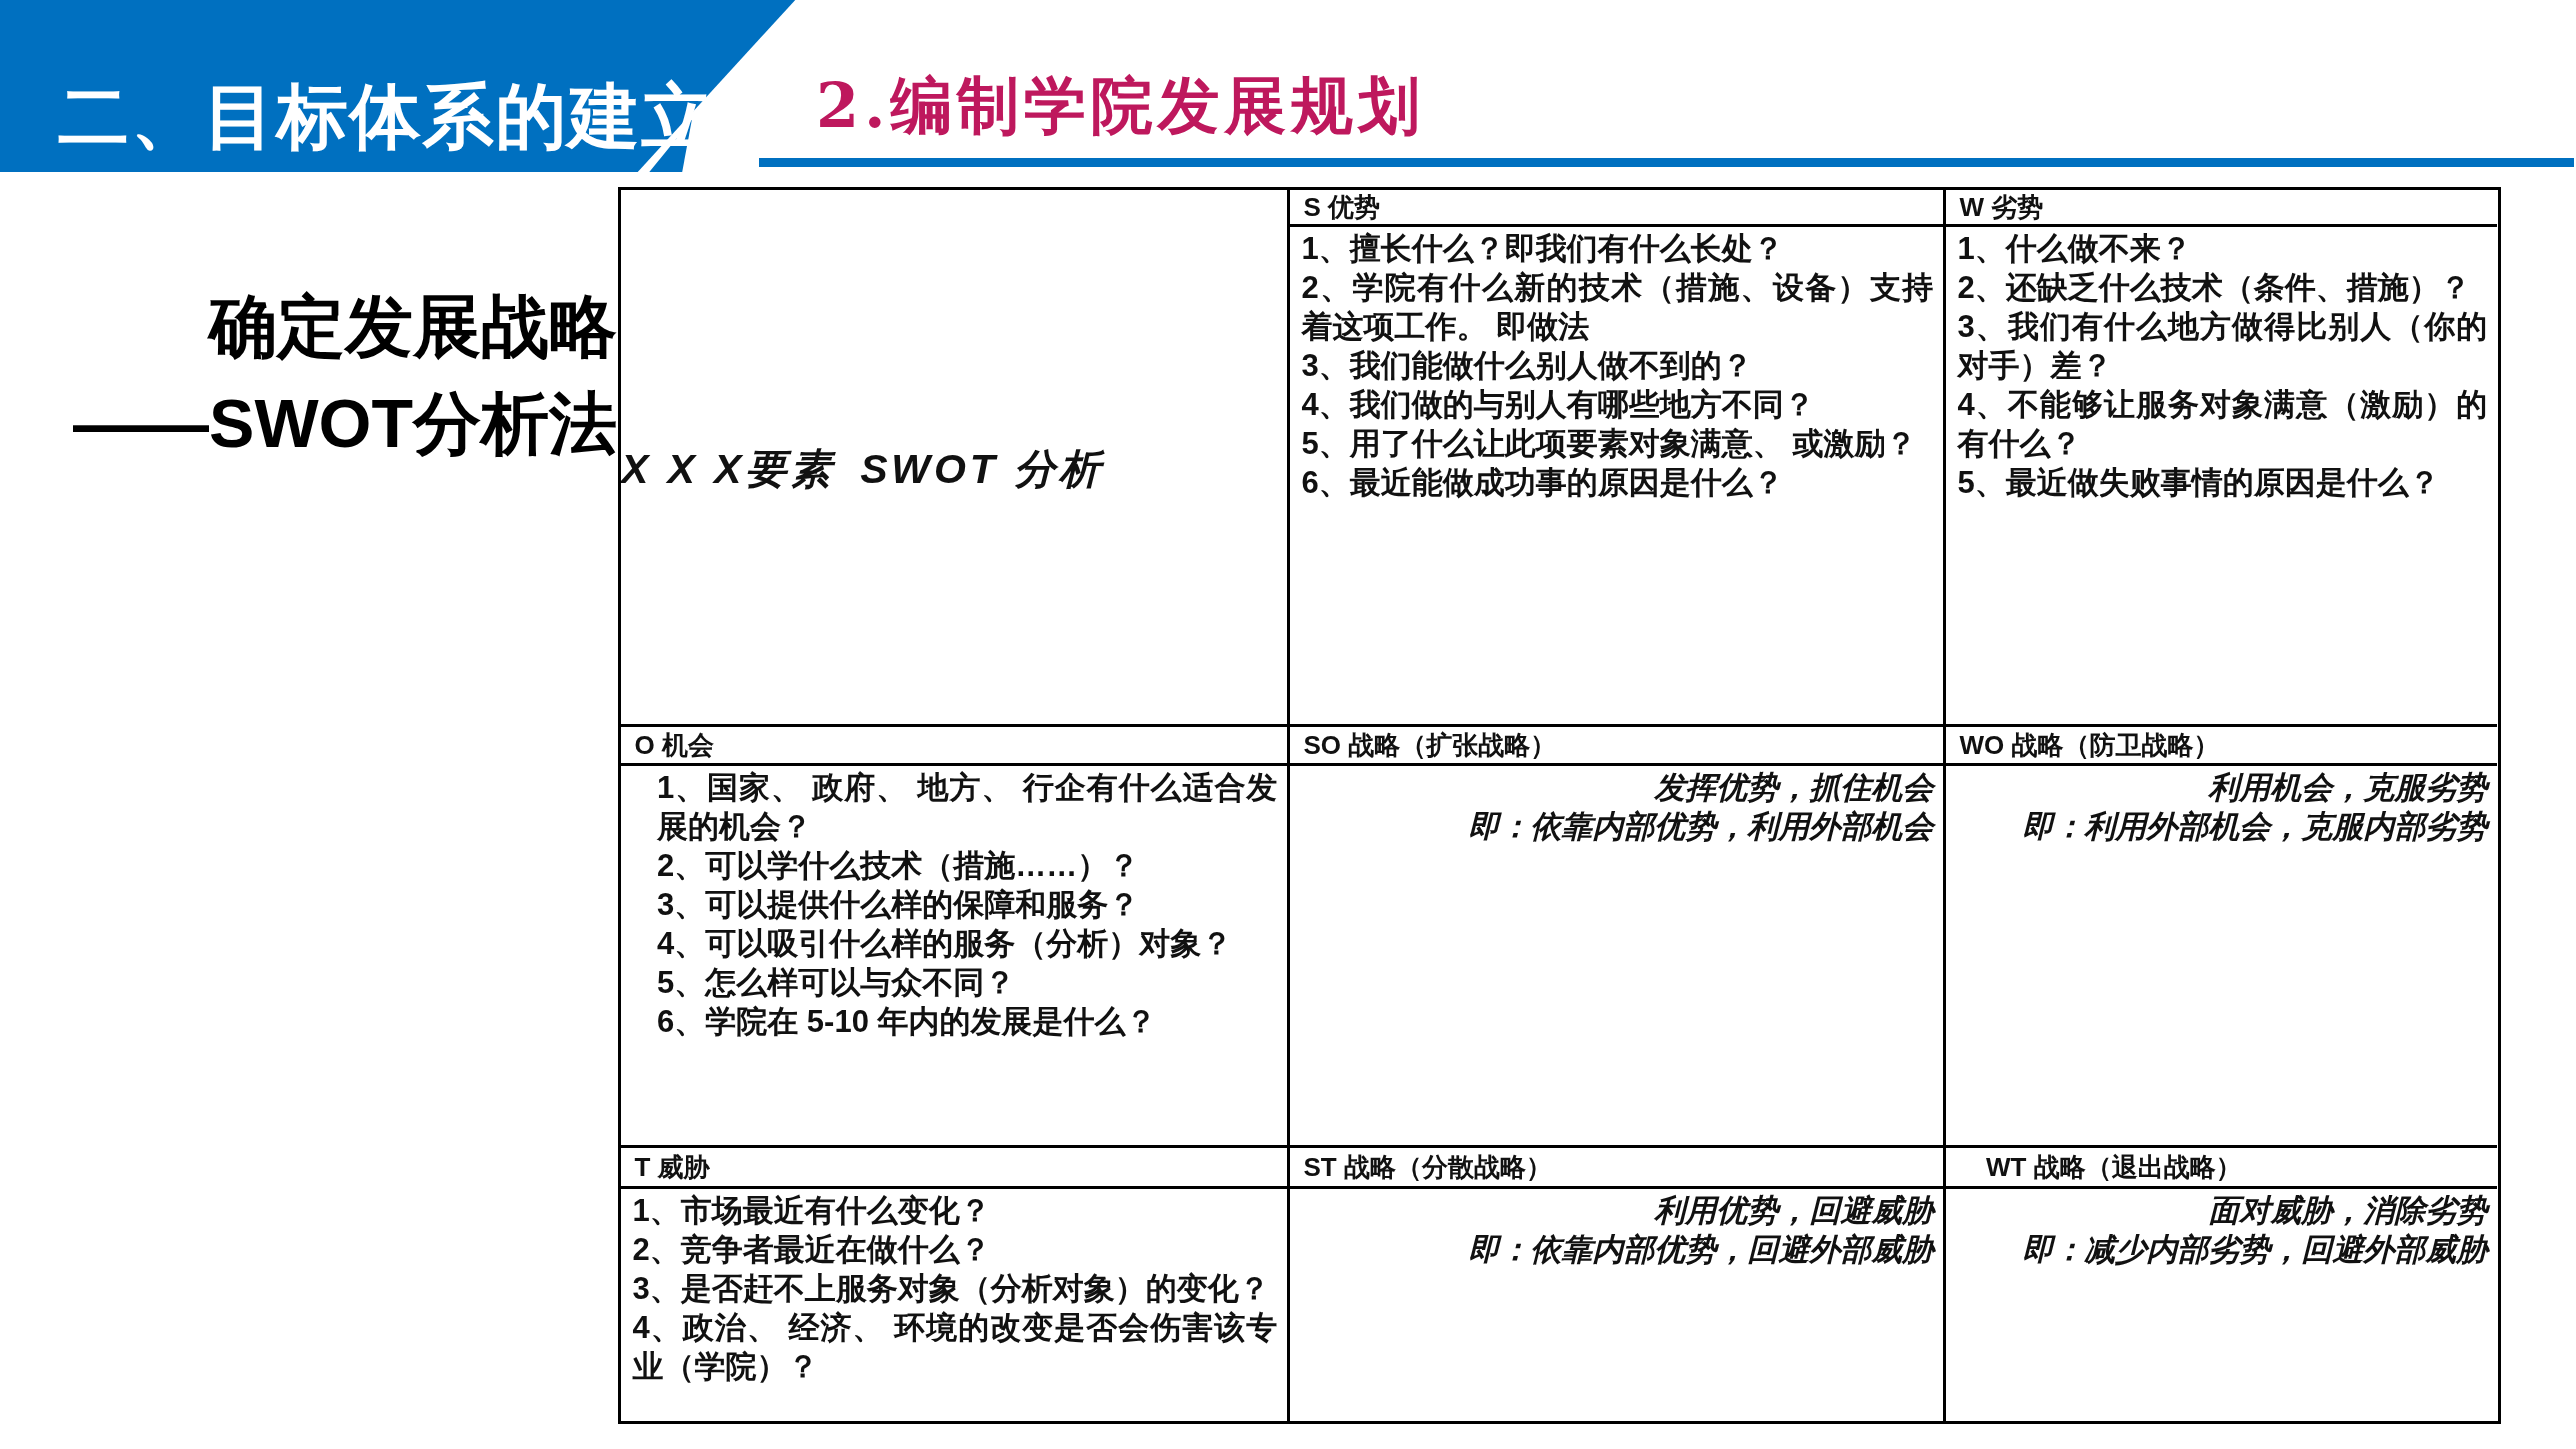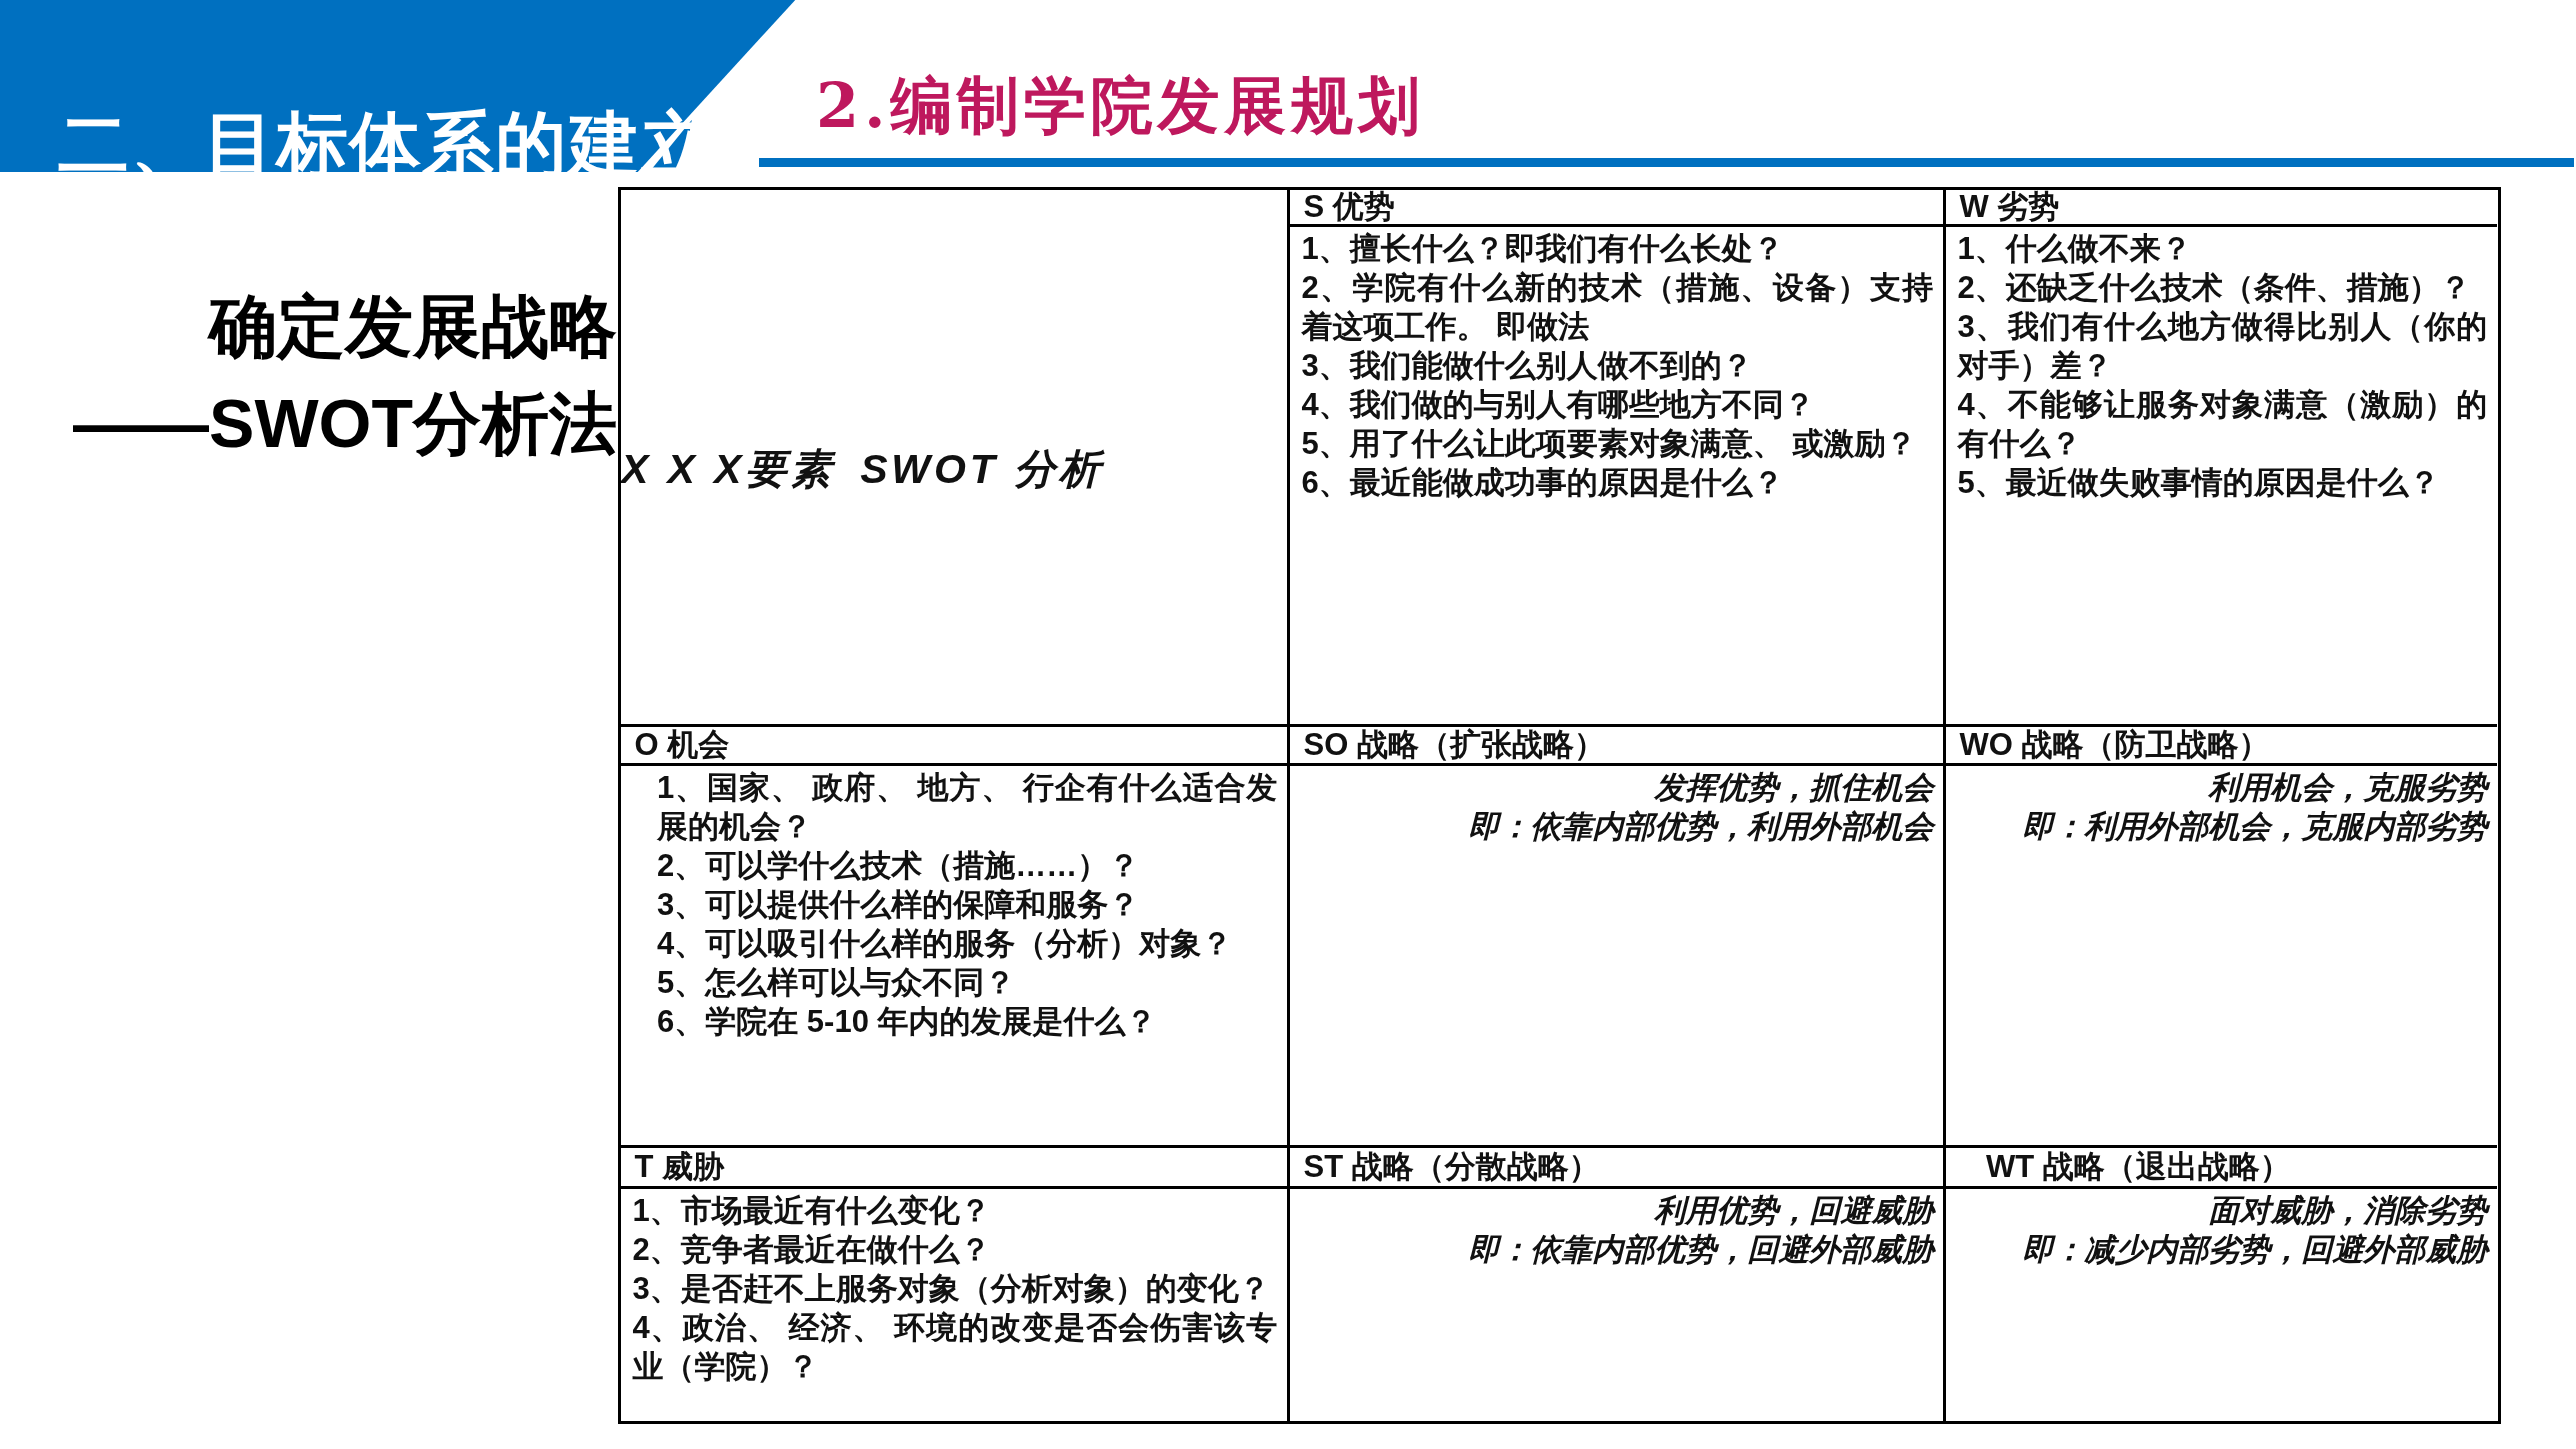--- a/index.html
+++ b/index.html
@@ -23,21 +23,20 @@
   .banner-svg { position: absolute; left: 0; top: 0; }
   .banner-label {
     position: absolute;
     left: 58px; top: 70px;
     width: 676px;
     color: #ffffff;
     font-size: 71px;
     font-weight: bold;
     letter-spacing: 1.9px;
     white-space: nowrap;
-    margin-top: 28px;
   }
 
   
   .subtitle {
     position: absolute;
     left: 816px; top: 64px;
     color: #be185d;
     font-family: "DejaVu Serif", "Liberation Serif", serif;
     font-size: 62px;
     font-weight: 600;
@@ -80,21 +79,21 @@
     border-bottom: 3.9px solid #000000;
     overflow: hidden;
   }
   .cell.last-col { border-right: none; }
   .cell.last-row { border-bottom: none; }
 
   .head-cell {
     display: flex;
     align-items: center;
     padding-left: 13.5px;
-    font-size: 31px;
+    font-size: 26px;
     font-weight: bold;
     white-space: nowrap;
   }
   .body-cell {
     padding: 1.9px 9.7px 0 11.6px;
     font-size: 31px;
     font-weight: bold;
     line-height: 39px;
     white-space: pre-line;
     text-align: justify;

